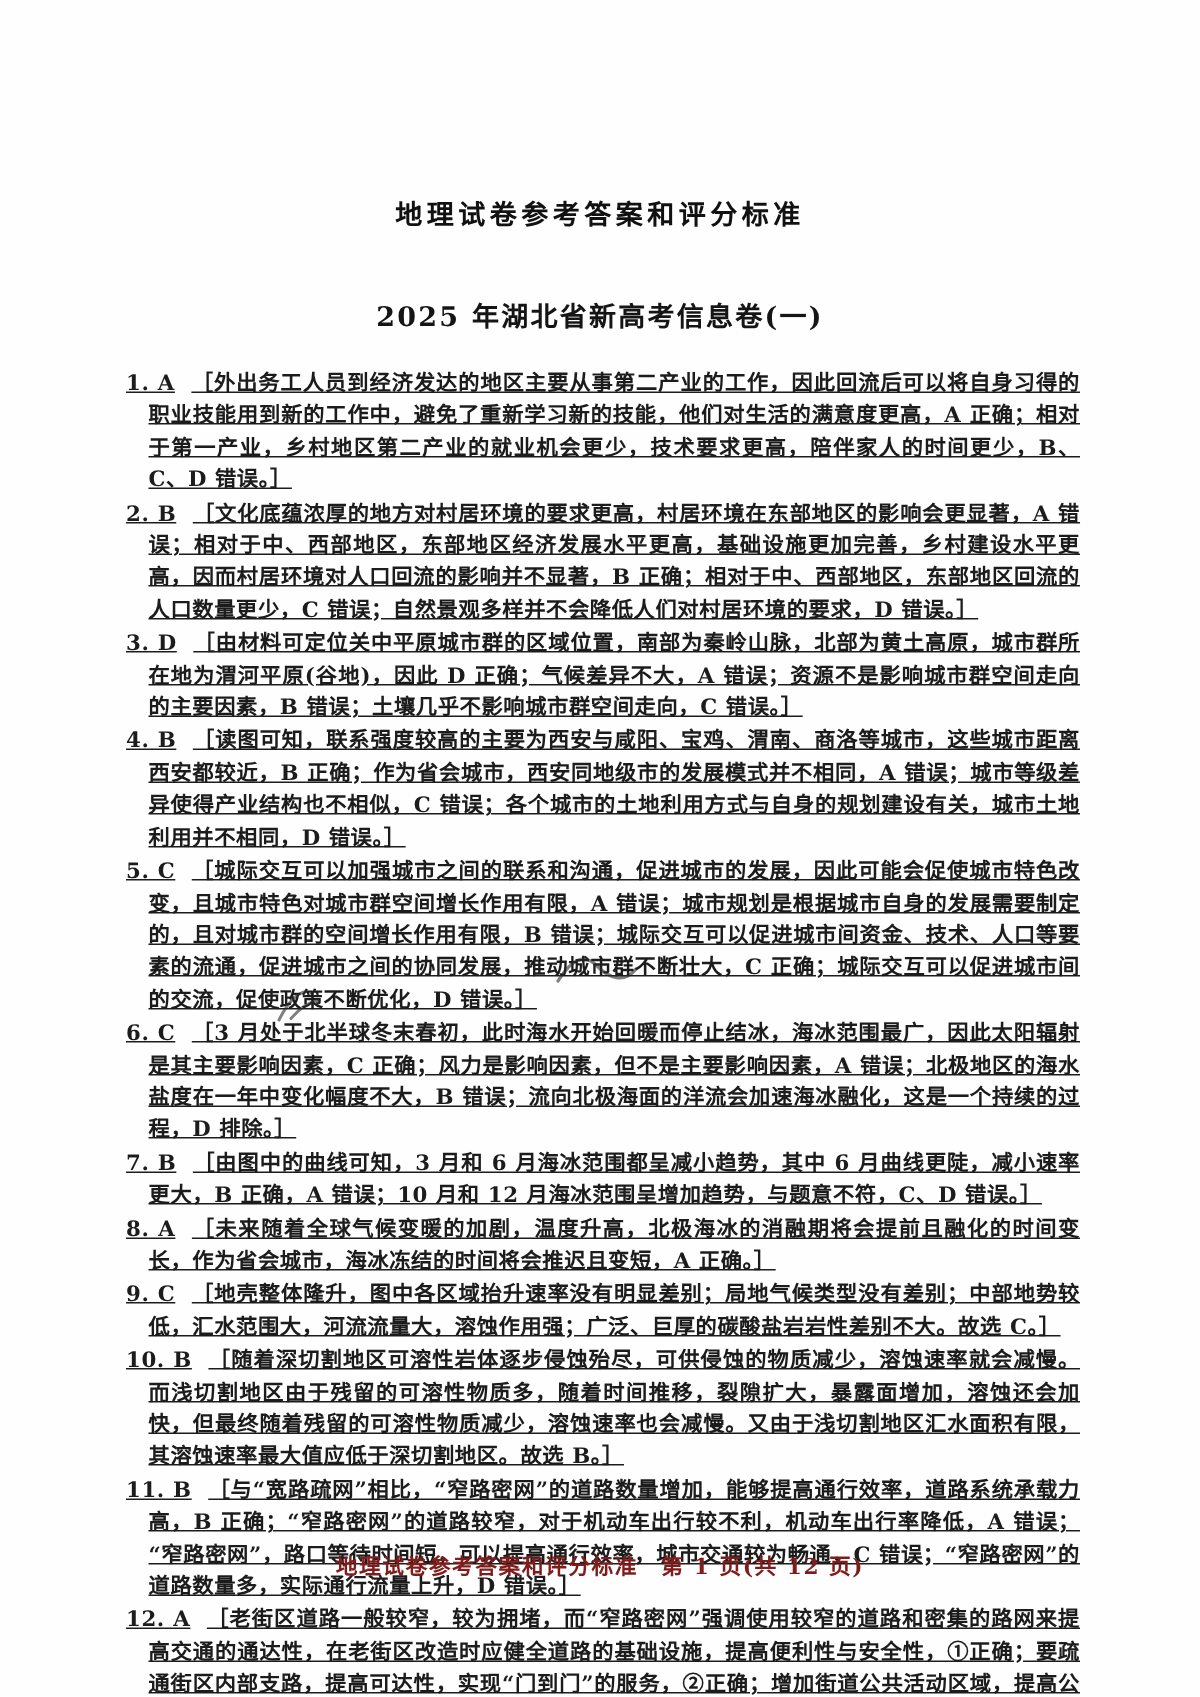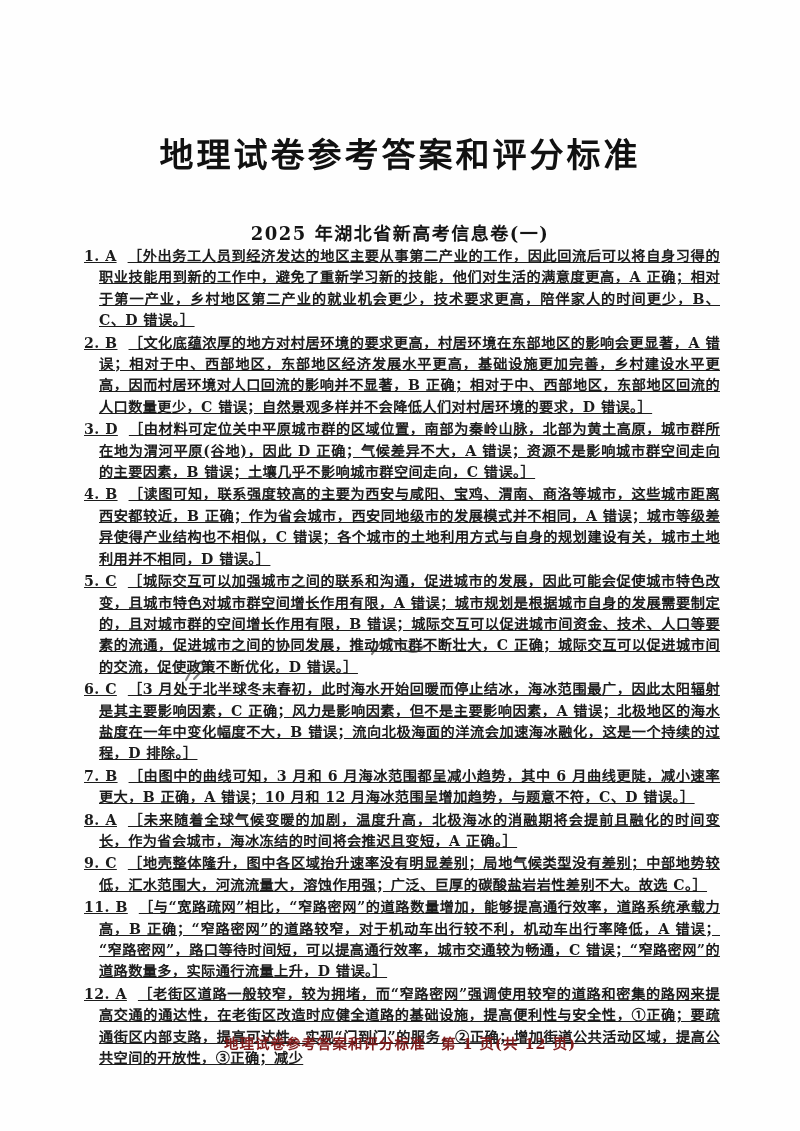--- a/index.html
+++ b/index.html
@@ -16,21 +16,21 @@
     overflow: hidden;
   }
   .page {
     position: absolute;
     inset: 0;
     background: #fefefe;
   }
   .doc-title {
     margin-top: 128px;
     text-align: center;
-    font-size: 34px;
+    font-size: 18px;
     font-weight: bold;
     letter-spacing: 3px;
     color: #111;
   }
   .doc-subtitle {
     margin-top: 42px;
     text-align: center;
     font-size: 18px;
     font-weight: bold;
     letter-spacing: 1.5px;
@@ -88,20 +88,21 @@
   <div class="answers">
     <p class="item"><span class="num">1. A</span><span>［外出务工人员到经济发达的地区主要从事第二产业的工作，因此回流后可以将自身习得的职业技能用到新的工作中，避免了重新学习新的技能，他们对生活的满意度更高，A 正确；相对于第一产业，乡村地区第二产业的就业机会更少，技术要求更高，陪伴家人的时间更少，B、C、D 错误。］</span></p>
     <p class="item"><span class="num">2. B</span><span>［文化底蕴浓厚的地方对村居环境的要求更高，村居环境在东部地区的影响会更显著，A 错误；相对于中、西部地区，东部地区经济发展水平更高，基础设施更加完善，乡村建设水平更高，因而村居环境对人口回流的影响并不显著，B 正确；相对于中、西部地区，东部地区回流的人口数量更少，C 错误；自然景观多样并不会降低人们对村居环境的要求，D 错误。］</span></p>
     <p class="item"><span class="num">3. D</span><span>［由材料可定位关中平原城市群的区域位置，南部为秦岭山脉，北部为黄土高原，城市群所在地为渭河平原(谷地)，因此 D 正确；气候差异不大，A 错误；资源不是影响城市群空间走向的主要因素，B 错误；土壤几乎不影响城市群空间走向，C 错误。］</span></p>
     <p class="item"><span class="num">4. B</span><span>［读图可知，联系强度较高的主要为西安与咸阳、宝鸡、渭南、商洛等城市，这些城市距离西安都较近，B 正确；作为省会城市，西安同地级市的发展模式并不相同，A 错误；城市等级差异使得产业结构也不相似，C 错误；各个城市的土地利用方式与自身的规划建设有关，城市土地利用并不相同，D 错误。］</span></p>
     <p class="item"><span class="num">5. C</span><span>［城际交互可以加强城市之间的联系和沟通，促进城市的发展，因此可能会促使城市特色改变，且城市特色对城市群空间增长作用有限，A 错误；城市规划是根据城市自身的发展需要制定的，且对城市群的空间增长作用有限，B 错误；城际交互可以促进城市间资金、技术、人口等要素的流通，促进城市之间的协同发展，推动城市群不断壮大，C 正确；城际交互可以促进城市间的交流，促使政策不断优化，D 错误。］</span></p>
     <p class="item"><span class="num">6. C</span><span>［3 月处于北半球冬末春初，此时海水开始回暖而停止结冰，海冰范围最广，因此太阳辐射是其主要影响因素，C 正确；风力是影响因素，但不是主要影响因素，A 错误；北极地区的海水盐度在一年中变化幅度不大，B 错误；流向北极海面的洋流会加速海冰融化，这是一个持续的过程，D 排除。］</span></p>
     <p class="item"><span class="num">7. B</span><span>［由图中的曲线可知，3 月和 6 月海冰范围都呈减小趋势，其中 6 月曲线更陡，减小速率更大，B 正确，A 错误；10 月和 12 月海冰范围呈增加趋势，与题意不符，C、D 错误。］</span></p>
     <p class="item"><span class="num">8. A</span><span>［未来随着全球气候变暖的加剧，温度升高，北极海冰的消融期将会提前且融化的时间变长，作为省会城市，海冰冻结的时间将会推迟且变短，A 正确。］</span></p>
     <p class="item"><span class="num">9. C</span><span>［地壳整体隆升，图中各区域抬升速率没有明显差别；局地气候类型没有差别；中部地势较低，汇水范围大，河流流量大，溶蚀作用强；广泛、巨厚的碳酸盐岩岩性差别不大。故选 C。］</span></p>
+    <p class="item"><span class="num">10. B</span><span>［随着深切割地区可溶性岩体逐步侵蚀殆尽，可供侵蚀的物质减少，溶蚀速率就会减慢。而浅切割地区由于残留的可溶性物质多，随着时间推移，裂隙扩大，暴露面增加，溶蚀还会加快，但最终随着残留的可溶性物质减少，溶蚀速率也会减慢。又由于浅切割地区汇水面积有限，其溶蚀速率最大值应低于深切割地区。故选 B。］</span></p>
     <p class="item"><span class="num">11. B</span><span>［与“宽路疏网”相比，“窄路密网”的道路数量增加，能够提高通行效率，道路系统承载力高，B 正确；“窄路密网”的道路较窄，对于机动车出行较不利，机动车出行率降低，A 错误；“窄路密网”，路口等待时间短，可以提高通行效率，城市交通较为畅通，C 错误；“窄路密网”的道路数量多，实际通行流量上升，D 错误。］</span></p>
     <p class="item"><span class="num">12. A</span><span>［老街区道路一般较窄，较为拥堵，而“窄路密网”强调使用较窄的道路和密集的路网来提高交通的通达性，在老街区改造时应健全道路的基础设施，提高便利性与安全性，①正确；要疏通街区内部支路，提高可达性，实现“门到门”的服务，②正确；增加街道公共活动区域，提高公共空间的开放性，③正确；减少</span></p>
   </div>
 
   <div class="pen-mark" style="left:368px; top:634px;">
     <svg width="60" height="26" viewBox="0 0 60 26">
       <path d="M4 20 C 14 4, 22 2, 30 10 S 48 22, 56 12" stroke="#2a2a2a" stroke-width="2.2" fill="none" stroke-linecap="round" opacity="0.8"></path>
     </svg>
   </div>
   <div class="pen-mark" style="left:182px; top:658px;">

